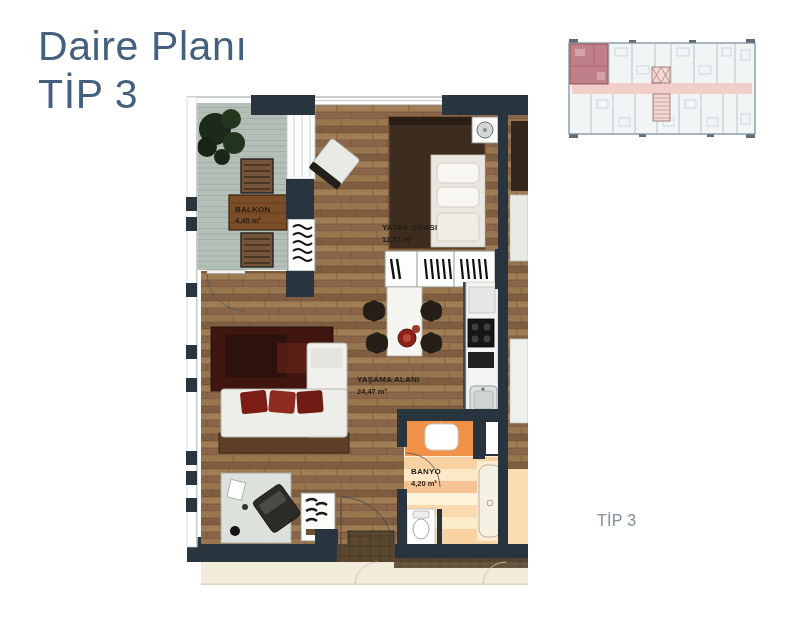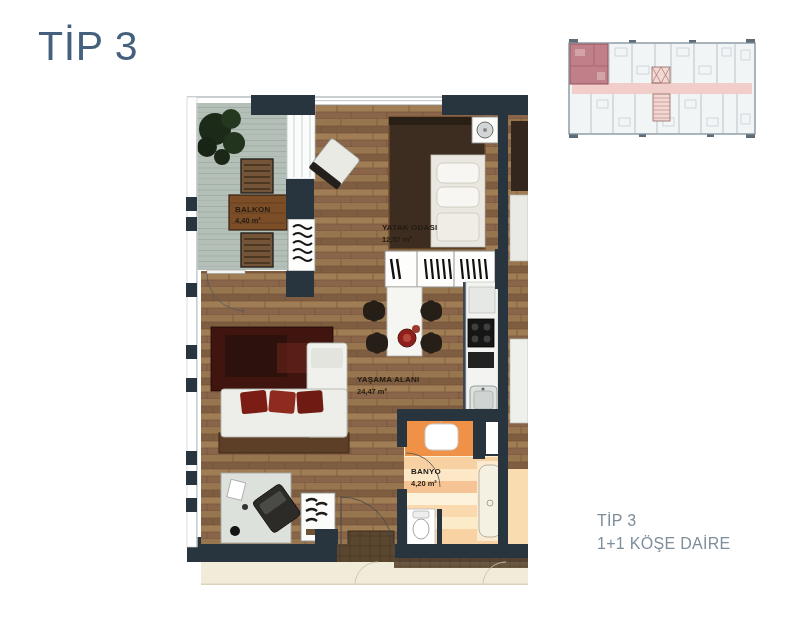--- a/index.html
+++ b/index.html
@@ -16,20 +16,21 @@
   svg text.rarea{font-size:7.5px;}
   .plan{position:absolute;left:185px;top:91px;}
   .keyplan{position:absolute;left:567px;top:36px;}
 </style>
 </head>
 <body>
 
 <div class="page">
 
   <div class="title">
+    <span>Daire Planı</span>
     <span>TİP 3</span>
   </div>
 
   <svg class="plan" width="343" height="496" viewBox="0 0 343 496">
     <defs>
       <pattern id="wood" width="36" height="28" patternUnits="userSpaceOnUse">
         <rect width="36" height="28" fill="#8d6a49"></rect>
         <rect y="0" width="36" height="7" fill="#97764f"></rect>
         <rect y="7" width="36" height="7" fill="#7e5d40"></rect>
         <rect y="14" width="36" height="7" fill="#a07d54"></rect>
@@ -334,16 +335,15 @@
     <g>
       <rect x="3" y="8" width="38" height="40" fill="#c0808a" stroke="#93525d" stroke-width="1"></rect>
       <path d="M3 30h23M27 8v22M27 30h14" stroke="#a4616c" stroke-width="0.8" fill="none"></path>
       <rect x="8" y="13" width="10" height="7" fill="#d4a3aa"></rect>
       <rect x="30" y="36" width="8" height="8" fill="#d4a3aa"></rect>
     </g>
   </svg>
 
   <div class="info">
     <span>TİP 3</span>
-    <span>1+1 KÖŞE DAİRE</span>
   </div>
 
 </div>
 
 </body></html>

